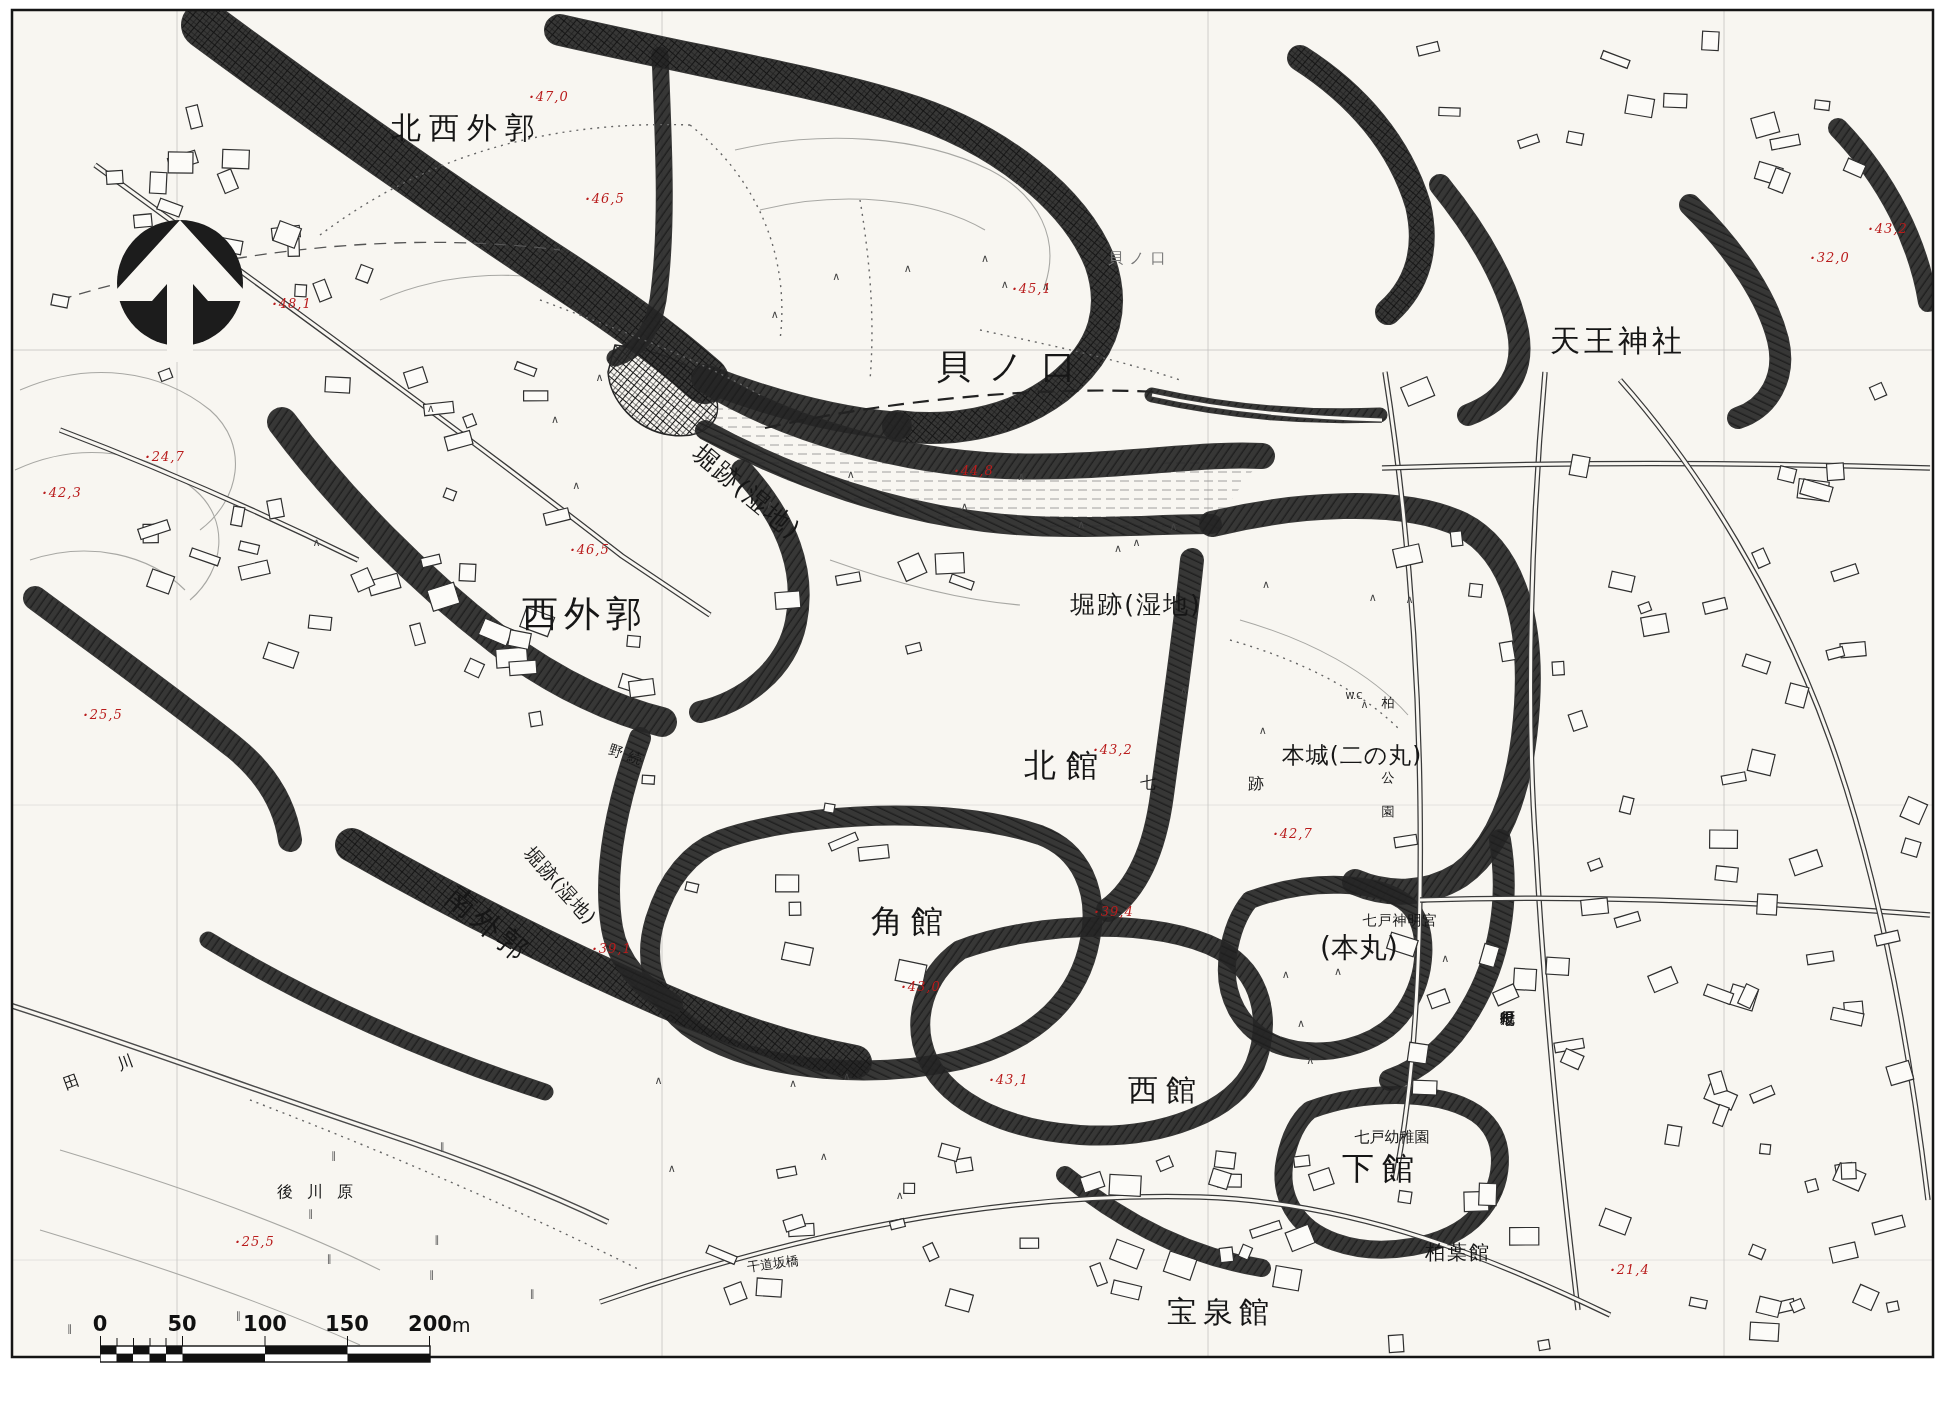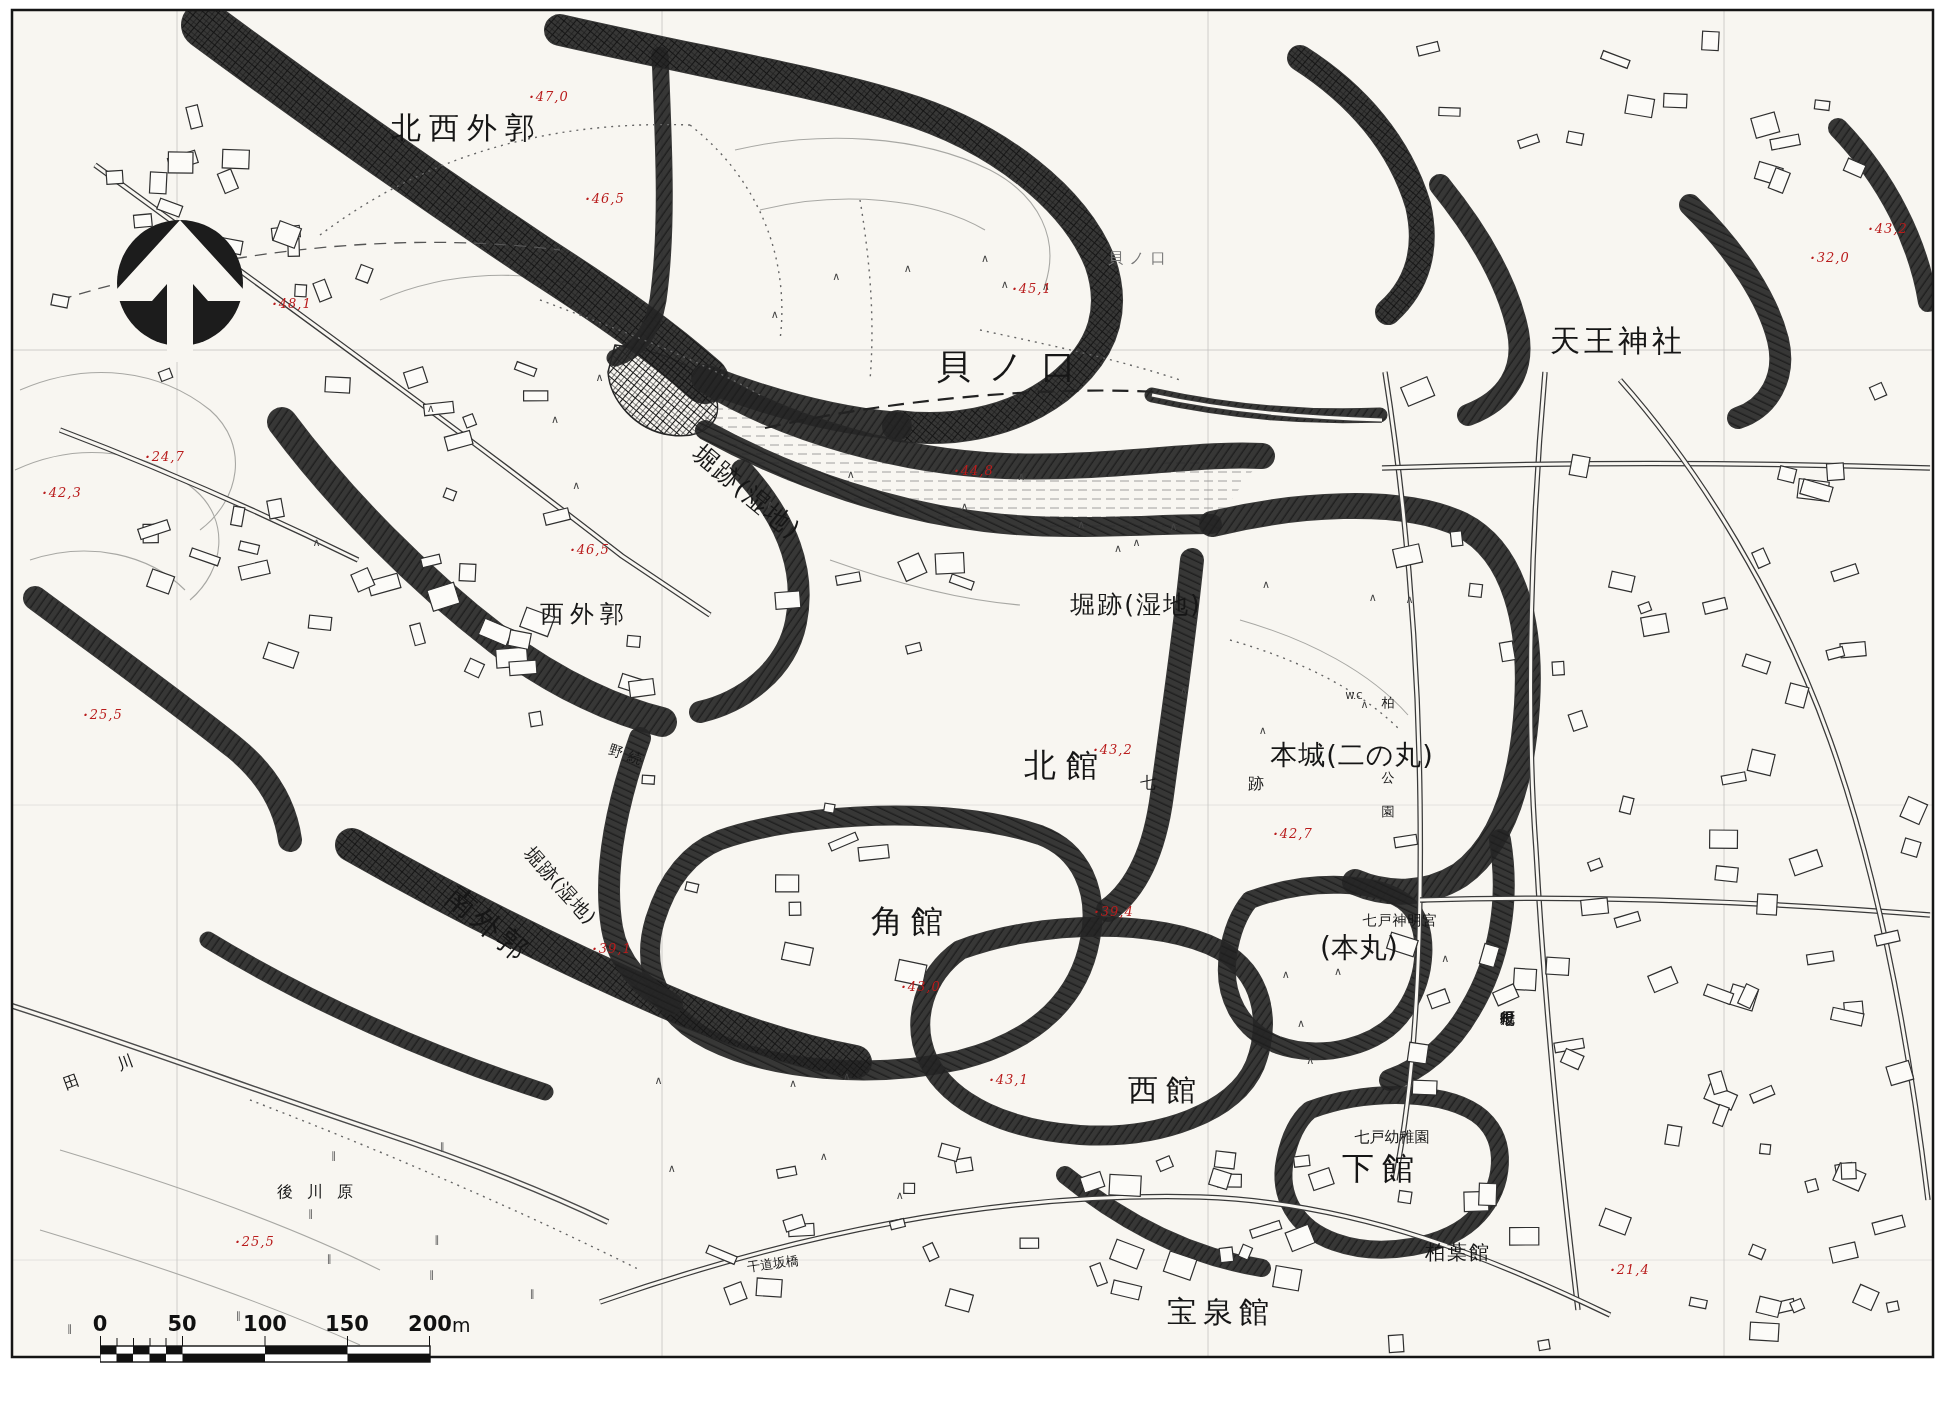--- a/index.html
+++ b/index.html
@@ -407,24 +407,24 @@
     </g>
   </g>
 
   <rect x="12" y="10" width="1921" height="1347" fill="none" stroke="#151515" stroke-width="2.5"></rect>
 </svg>
 
 <div class="lbl" style="left:467px;top:128px;font-size:30px;letter-spacing:8px;">北西外郭</div>
 <div class="lbl" style="left:1015px;top:367px;font-size:34px;letter-spacing:18px;">貝ノ口</div>
 <div class="lbl" style="left:1618px;top:341px;font-size:30px;letter-spacing:4px;">天王神社</div>
 <div class="lbl" style="left:747px;top:492px;font-size:25px;letter-spacing:2px;transform:translate(-50%,-50%) rotate(40deg);">堀跡(湿地)</div>
-<div class="lbl" style="left:585px;top:614px;font-size:24px;letter-spacing:6px;">西外郭</div>
+<div class="lbl" style="left:585px;top:614px;font-size:36px;letter-spacing:6px;">西外郭</div>
 <div class="lbl" style="left:1136px;top:604px;font-size:25px;letter-spacing:2px;">堀跡(湿地)</div>
 <div class="lbl" style="left:1066px;top:766px;font-size:32px;letter-spacing:10px;">北館</div>
-<div class="lbl" style="left:1352px;top:755px;font-size:27px;letter-spacing:1px;">本城(二の丸)</div>
+<div class="lbl" style="left:1352px;top:755px;font-size:23px;letter-spacing:1px;">本城(二の丸)</div>
 <div class="lbl" style="left:911px;top:922px;font-size:32px;letter-spacing:8px;">角館</div>
 <div class="lbl" style="left:1359px;top:948px;font-size:28px;">(本丸)</div>
 <div class="lbl" style="left:1166px;top:1090px;font-size:30px;letter-spacing:8px;">西館</div>
 <div class="lbl" style="left:1382px;top:1169px;font-size:32px;letter-spacing:8px;">下館</div>
 <div class="lbl" style="left:1221px;top:1268px;font-size:30px;letter-spacing:6px;margin-top:44px;">宝泉館</div>
 <div class="lbl" style="left:488px;top:925px;font-size:29px;letter-spacing:4px;transform:translate(-50%,-50%) rotate(40deg);">南外郭</div>
 <div class="lbl" style="left:560px;top:886px;font-size:19px;letter-spacing:1px;transform:translate(-50%,-50%) rotate(48deg);">堀跡(湿地)</div>
 <div class="lbl" style="left:1400px;top:921px;font-size:14px;letter-spacing:1px;">七戸神明宮</div>
 <div class="lbl vert" style="left:1507px;top:999px;font-size:15px;">七戸町役場</div>
 <div class="lbl" style="left:1392px;top:1137px;font-size:15px;">七戸幼稚園</div>

